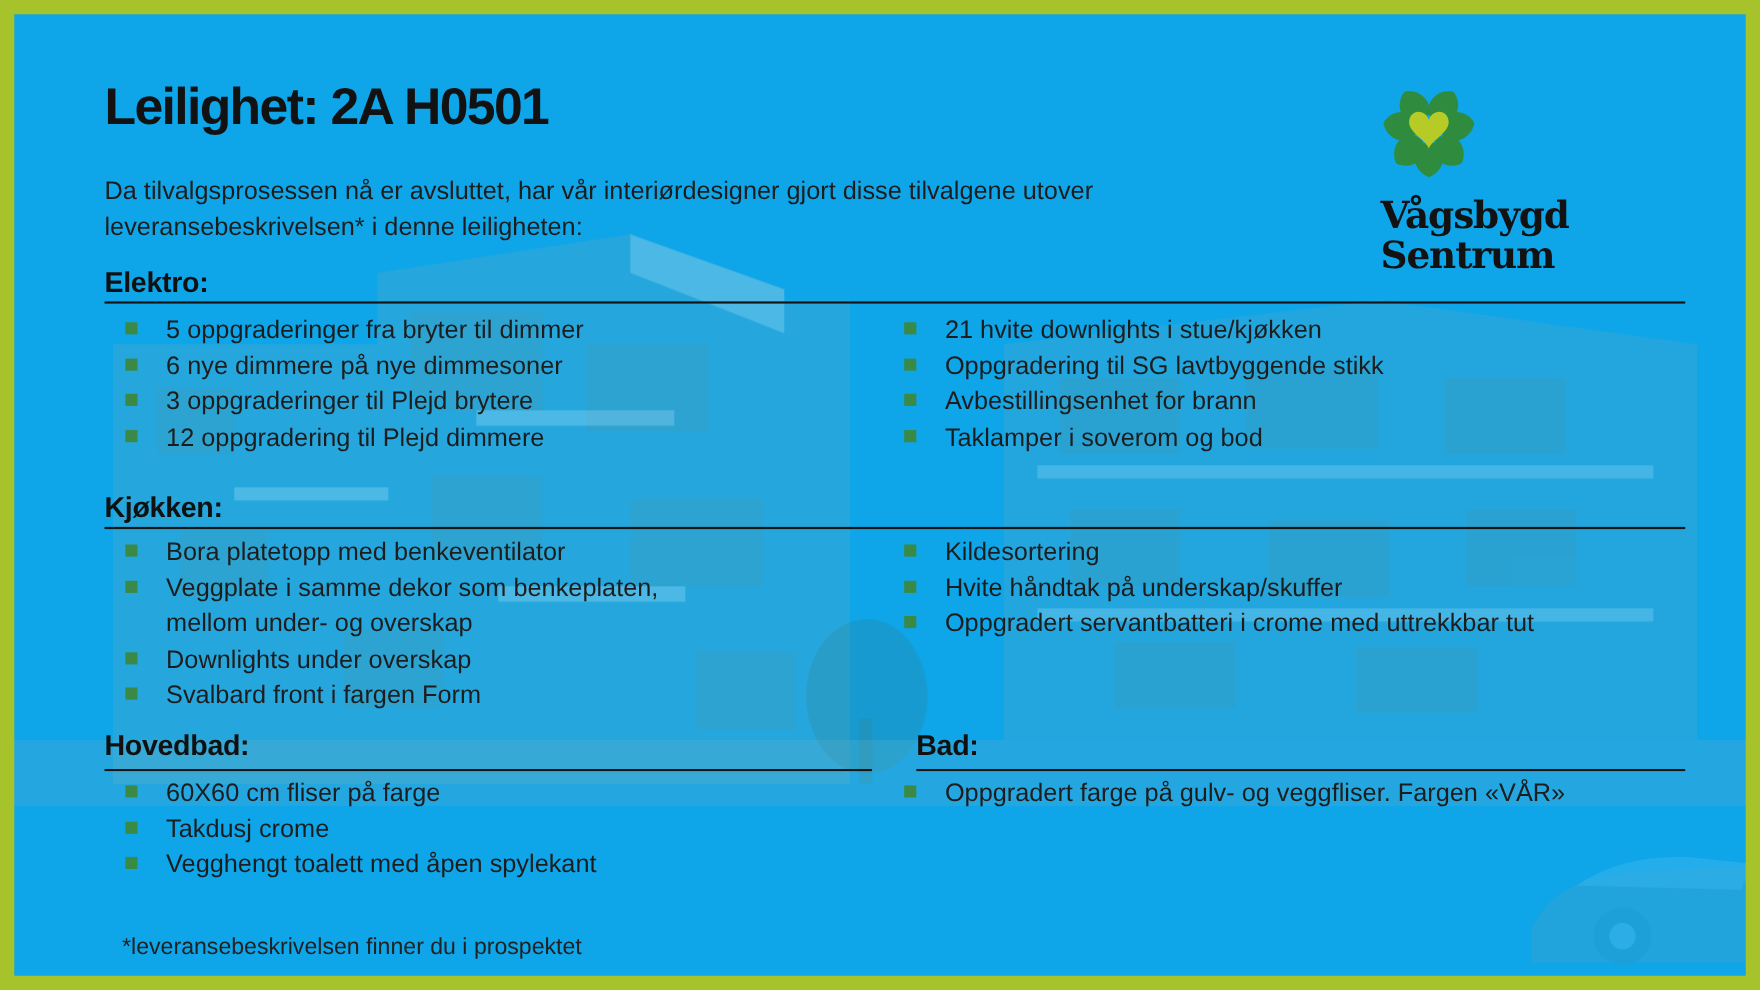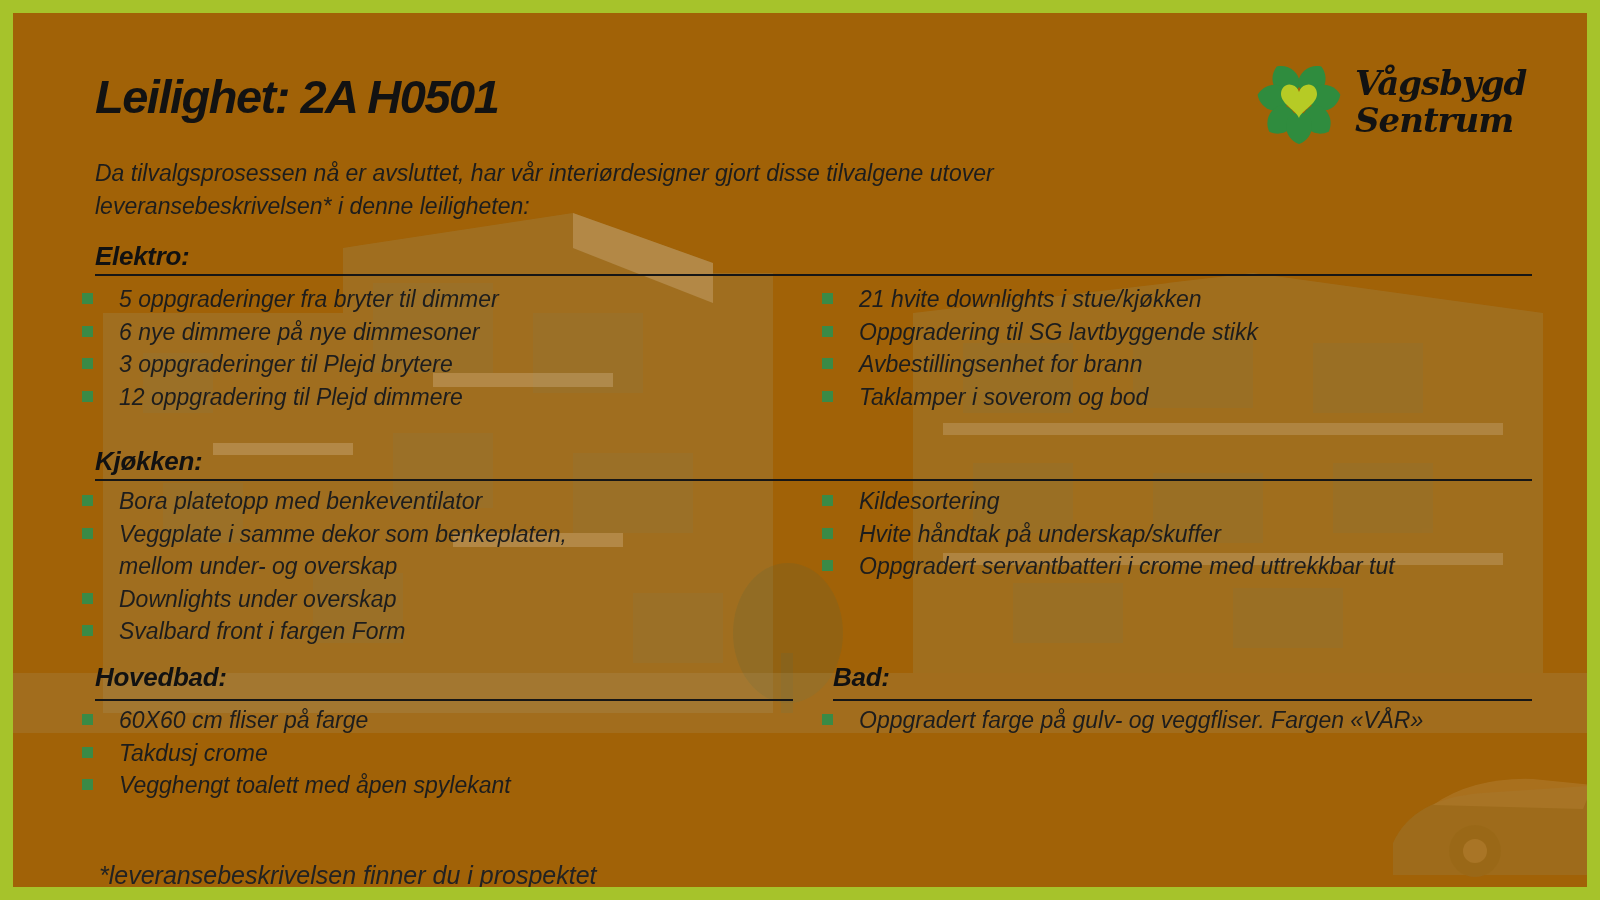--- a/index.html
+++ b/index.html
@@ -2,40 +2,39 @@
 <html><head>
 <meta charset="utf-8">
 <style>
   * { margin:0; padding:0; box-sizing:border-box; }
   html,body { width:1600px; height:900px; }
   body { font-family:"Liberation Sans", sans-serif; }
 
   .frame {
     position:relative; width:1600px; height:900px;
     border:13px solid #a6c32b;
-    background:#a16207;
+    background:#0ea5e9;
     overflow:hidden;
     color:#191919;
-    font-style:italic;
   }
   .watermark { position:absolute; inset:0; pointer-events:none; }
 
   .page-title {
     position:absolute; left:82px; top:56px;
     font-size:47px; font-weight:bold; letter-spacing:-1.5px;
     color:#121212;
   }
   .intro {
     position:absolute; left:82px; top:133px;
     font-size:23px; line-height:33px; color:#1d1d1d;
     width:900px;
     margin-top:11px;
   }
 
-  .logo { position:absolute; left:1236px; top:39px; display:flex; }
+  .logo { position:absolute; left:1236px; top:56px; display:flex;flex-direction:column; }
   .logo-text {
     font-family:"DejaVu Serif", serif; font-weight:bold;
     font-size:34px; line-height:37px; letter-spacing:-1px;
     color:#121212; padding-top:13px; margin-left:6px;
   }
 
   .section-heading {
     position:absolute; font-size:26px; font-weight:bold;
     letter-spacing:-0.3px; color:#111;text-align:right;
   }
@@ -43,27 +42,27 @@
 
   ul.bullet-list { position:absolute; list-style:none; }
   ul.bullet-list li {
     position:relative; padding-left:40px;
     font-size:23px; line-height:32.5px; color:#1d1d1d;
   }
   ul.bullet-list li::before {
     content:""; position:absolute; left:3px; top:10px;
     width:11px; height:11px; background:#3a8a46;
   }
-  .col-left  { left:66px;  width:660px; }
+  .col-left  { left:98px;  width:660px; }
   .col-left li { max-width:560px; }
   .col-right { left:806px; width:714px; }
 
   .footnote {
-    position:absolute; left:86px; top:836px;
-    font-size:25px; color:#222;margin-top:12px;
+    position:absolute; left:98px; top:836px;
+    font-size:21px; color:#222;
   }
 </style>
 </head>
 <body>
 
 <div class="frame">
 
   <svg class="watermark" width="1600" height="900" viewBox="0 0 1600 900">
     <g opacity="0.55">
 

